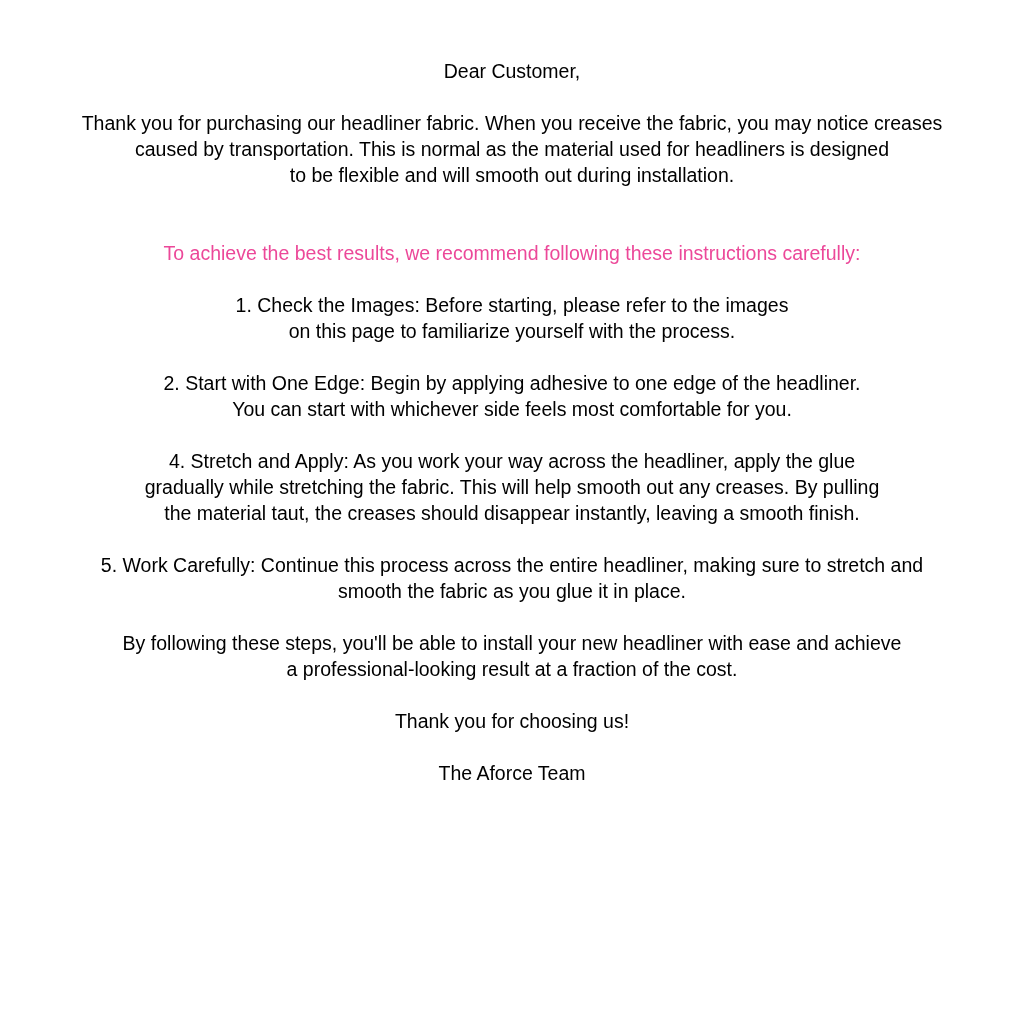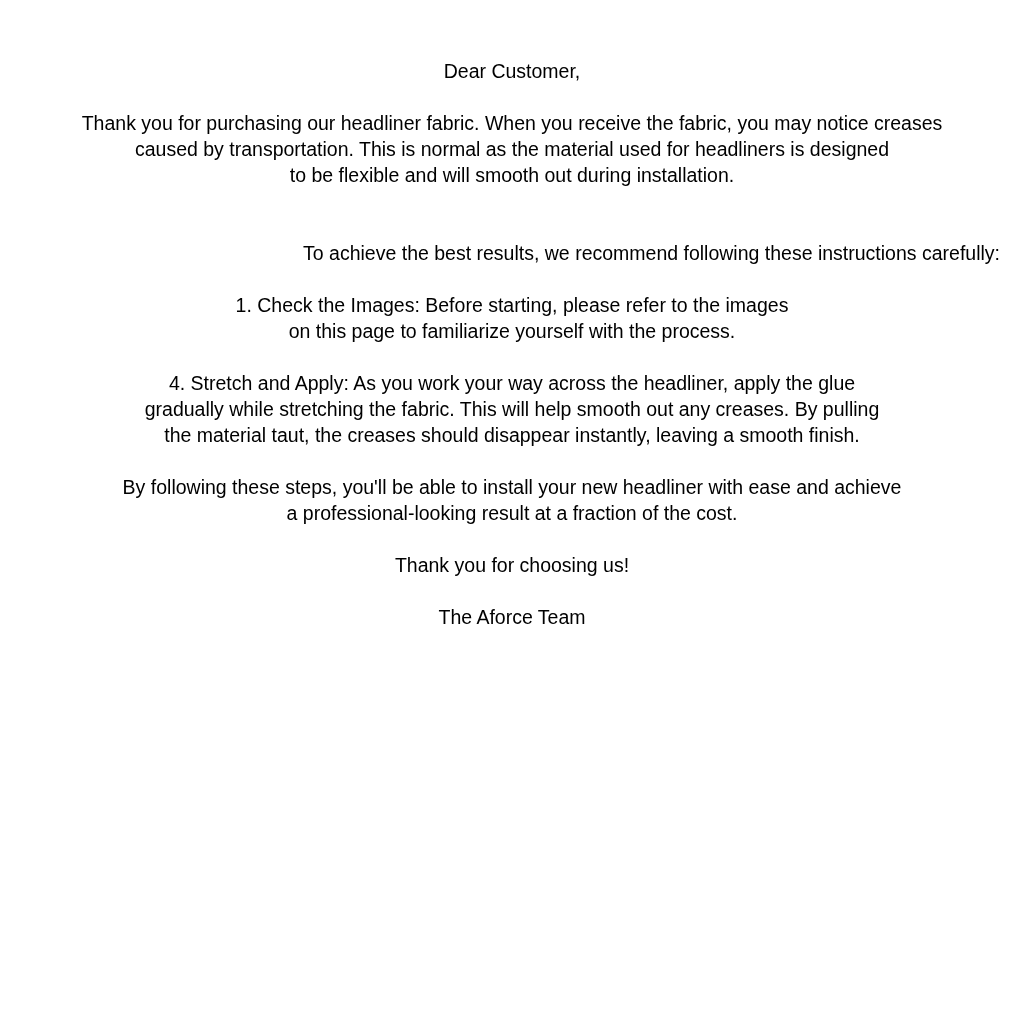--- a/index.html
+++ b/index.html
@@ -39,31 +39,35 @@
 
 <div class="page">
   <main class="letter">
 
     <p>Dear Customer,</p>
 
     <p class="gap-lg">Thank you for purchasing our headliner fabric. When you receive the fabric, you may notice creases
 caused by transportation. This is normal as the material used for headliners is designed
 to be flexible and will smooth out during installation.</p>
 
-    <p style="color: #000000; text-align: right;">To achieve the best results, we recommend following these instructions carefully:</p>
+    <p style="color: #ec4899;">To achieve the best results, we recommend following these instructions carefully:</p>
 
     <p>1. Check the Images: Before starting, please refer to the images
 on this page to familiarize yourself with the process.</p>
 
+    <p>2. Start with One Edge: Begin by applying adhesive to one edge of the headliner.
+You can start with whichever side feels most comfortable for you.</p>
 
 
     <p>4. Stretch and Apply: As you work your way across the headliner, apply the glue
 gradually while stretching the fabric. This will help smooth out any creases. By pulling
 the material taut, the creases should disappear instantly, leaving a smooth finish.</p>
 
+    <p>5. Work Carefully: Continue this process across the entire headliner, making sure to stretch and
+smooth the fabric as you glue it in place.</p>
 
     <p>By following these steps, you'll be able to install your new headliner with ease and achieve
 a professional-looking result at a fraction of the cost.</p>
 
 
     <p>Thank you for choosing us!</p>
 
     <p>The Aforce Team</p>
 
   </main>

